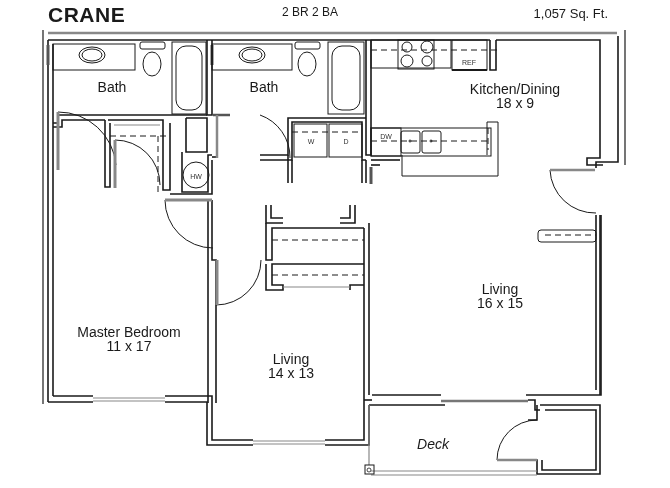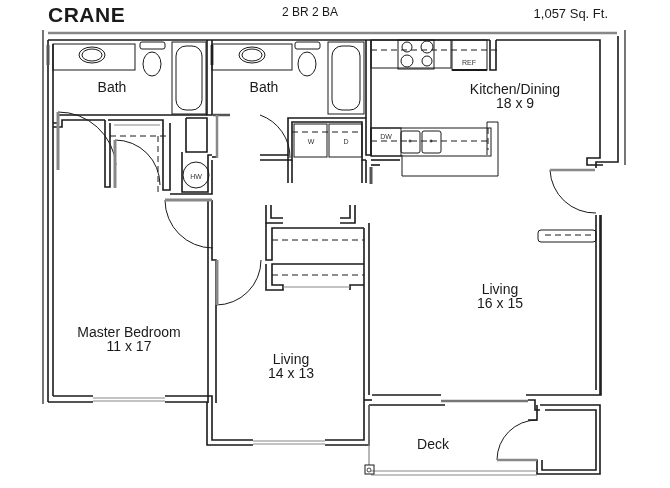--- a/index.html
+++ b/index.html
@@ -215,21 +215,21 @@
   <div>11 x 17</div>
 </div>
 <div class="label" style="left:291px; top:352px;">
   <div>Living</div>
   <div>14 x 13</div>
 </div>
 <div class="label" style="left:500px; top:282px;">
   <div>Living</div>
   <div>16 x 15</div>
 </div>
-<div class="label" style="left:433px; top:437px;">
+<div class="label" style="left:433px; top:437px;font-style:italic;">
   <div>Deck</div>
 </div>
 
 <div class="fixture-label" style="left:196px; top:176px;">HW</div>
 <div class="fixture-label" style="left:311px; top:141px;">W</div>
 <div class="fixture-label" style="left:346px; top:141px;">D</div>
 <div class="fixture-label" style="left:386px; top:136px;">DW</div>
 <div class="fixture-label" style="left:469px; top:62px;">REF</div>
 
 </body></html>

